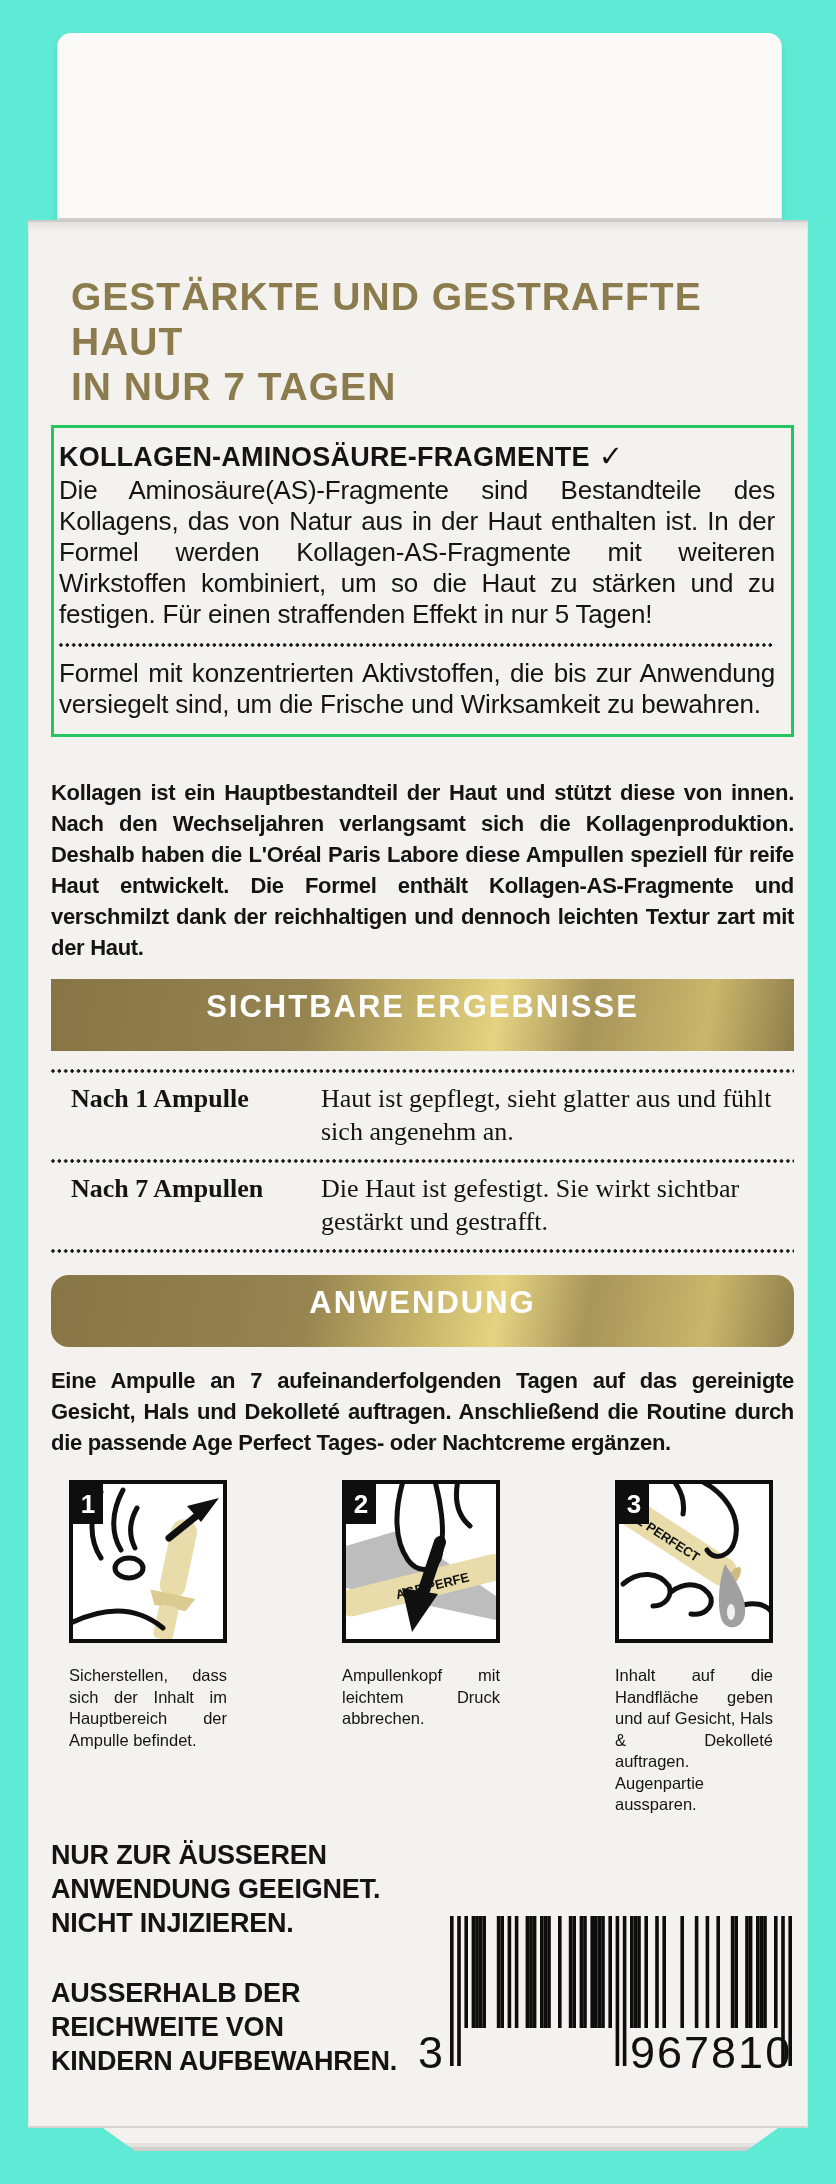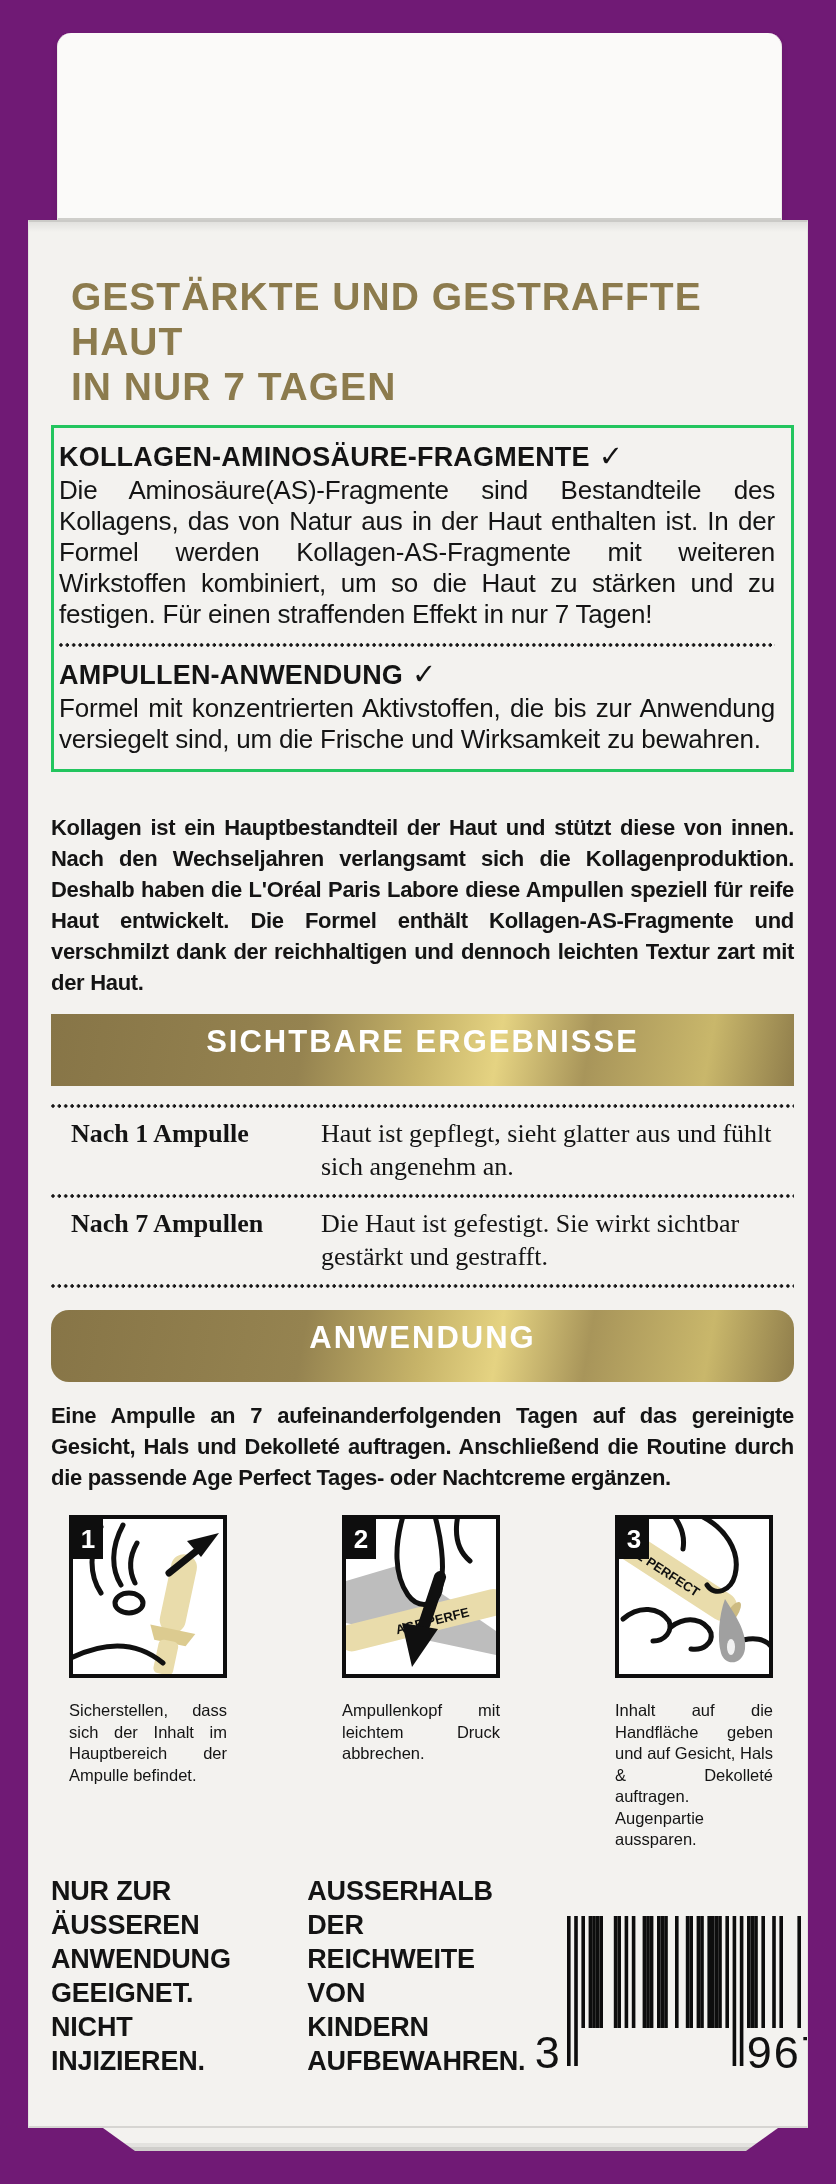--- a/index.html
+++ b/index.html
@@ -1,16 +1,16 @@
 <!DOCTYPE html>
 <html lang="de"><head>
 <meta charset="utf-8">
 <style>
   html,body{margin:0;padding:0;background:#ffffff;}
-  .stage{position:relative;width:836px;height:2184px;background:#701a75;overflow:hidden;
+  .stage{position:relative;width:836px;height:2184px;background:#5eead4;overflow:hidden;
          font-family:"Liberation Sans",sans-serif;color:#141414;}
   
   .flap{position:absolute;top:33px;left:57px;width:723px;height:185px;background:#fbfaf9;
         border-radius:14px 14px 0 0;border-left:1px solid #edebe9;border-right:1px solid #edebe9;
         border-bottom:3px solid #cfcecb;box-shadow:0 4px 6px rgba(0,0,0,.10);}
   
   .panel{position:absolute;top:220px;left:28px;width:780px;height:1908px;background:#f3f2ef;
          border-left:1px solid #e4e3e0;border-right:1px solid #e4e3e0;border-top:2px solid #cbcac7;
          border-bottom:2px solid #d6d5d2;box-sizing:border-box;overflow:hidden;}
   .panel::before{content:"";position:absolute;left:0;right:0;top:0;height:10px;
@@ -50,21 +50,21 @@
   .steps{display:grid;grid-template-columns:158px 158px 158px;column-gap:115px;margin:22px 0 0 40px;}
   .figure{width:158px;height:163px;border:4px solid #0e0e0e;background:#ffffff;position:relative;
           box-sizing:border-box;overflow:hidden;}
   .badge{position:absolute;top:0;left:0;width:30px;height:40px;background:#0e0e0e;color:#ffffff;
          font-size:26px;font-weight:bold;display:flex;align-items:center;justify-content:center;z-index:2;}
   .caption{margin:22px 0 0;font-size:16.5px;line-height:21.5px;text-align:justify;text-align-last:left;
            hyphens:auto;-webkit-hyphens:auto;}
 
   .bottom{position:absolute;left:22px;right:13px;bottom:44px;display:flex;
           justify-content:space-between;align-items:flex-end;}
-  .warnings{display:flex;flex-direction:row;gap:36px;margin-bottom:4px;}
+  .warnings{display:flex;flex-direction:column;gap:36px;margin-bottom:4px;}
   .warn{font-weight:bold;font-size:27px;line-height:34px;letter-spacing:-.2px;}
 
   .barcode{position:relative;width:372px;height:166px;}
   .barcode svg{position:absolute;left:28px;top:0;}
   .bc-digit{position:absolute;top:112px;font-size:45px;line-height:50px;color:#111;
             font-family:"Liberation Sans",sans-serif;}
   .bc-first{left:-4px;}
   .bc-left{left:39px;width:151px;text-align:center;letter-spacing:2px;}
   .bc-right{left:208px;width:151px;letter-spacing:2px;}
 </style>
@@ -79,25 +79,22 @@
 
     <h1 class="title">
       <div>GESTÄRKTE UND GESTRAFFTE HAUT</div>
       <div>IN NUR 7 TAGEN</div>
     </h1>
 
     <div class="infobox">
       <div class="ib-head">
         <span>KOLLAGEN-AMINOSÄURE-FRAGMENTE</span><span class="check">✓</span>
       </div>
-      <p class="ib-body">Die Aminosäure(AS)-Fragmente sind Bestandteile des Kollagens, das von Natur aus in der Haut enthalten ist. In der Formel werden Kollagen-AS-Fragmente mit weiteren Wirkstoffen kombiniert, um so die Haut zu stärken und zu festigen. Für einen straffenden Effekt in nur 7 Tagen!</p>
-      <div class="dots"></div>
-      <div class="ib-head">
-        <span>AMPULLEN-ANWENDUNG</span><span class="check">✓</span>
-      </div>
+      <p class="ib-body">Die Aminosäure(AS)-Fragmente sind Bestandteile des Kollagens, das von Natur aus in der Haut enthalten ist. In der Formel werden Kollagen-AS-Fragmente mit weiteren Wirkstoffen kombiniert, um so die Haut zu stärken und zu festigen. Für einen straffenden Effekt in nur 5 Tagen!</p>
+      <div class="dots"></div>
       <p class="ib-body">Formel mit konzentrierten Aktivstoffen, die bis zur Anwendung versiegelt sind, um die Frische und Wirksamkeit zu bewahren.</p>
     </div>
 
     <p class="intro">Kollagen ist ein Hauptbestandteil der Haut und stützt diese von innen. Nach den Wechseljahren verlangsamt sich die Kollagenproduktion. Deshalb haben die L'Oréal Paris Labore diese Ampullen speziell für reife Haut entwickelt. Die Formel enthält Kollagen-AS-Fragmente und verschmilzt dank der reichhaltigen und dennoch leichten Textur zart mit der Haut.</p>
 
     <div class="banner">
       <span>SICHTBARE ERGEBNISSE</span>
     </div>
 
     <div class="rtable">

